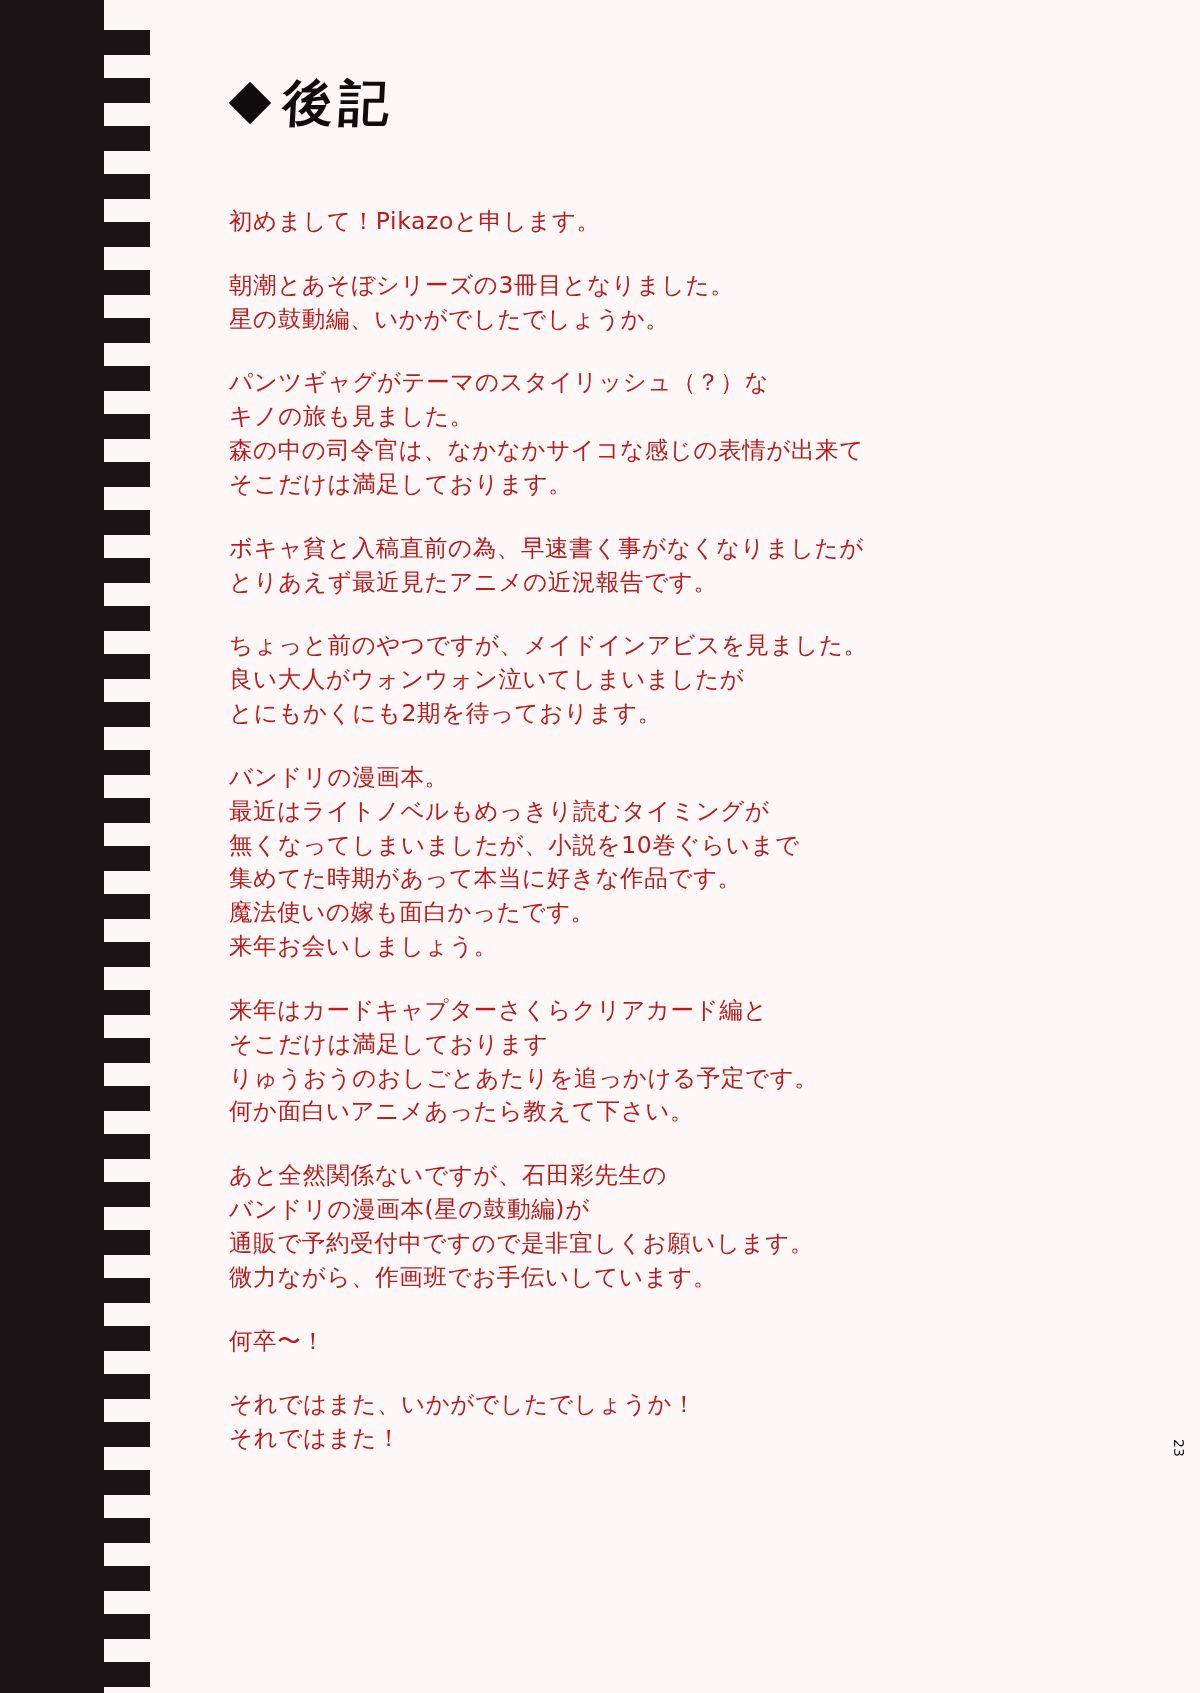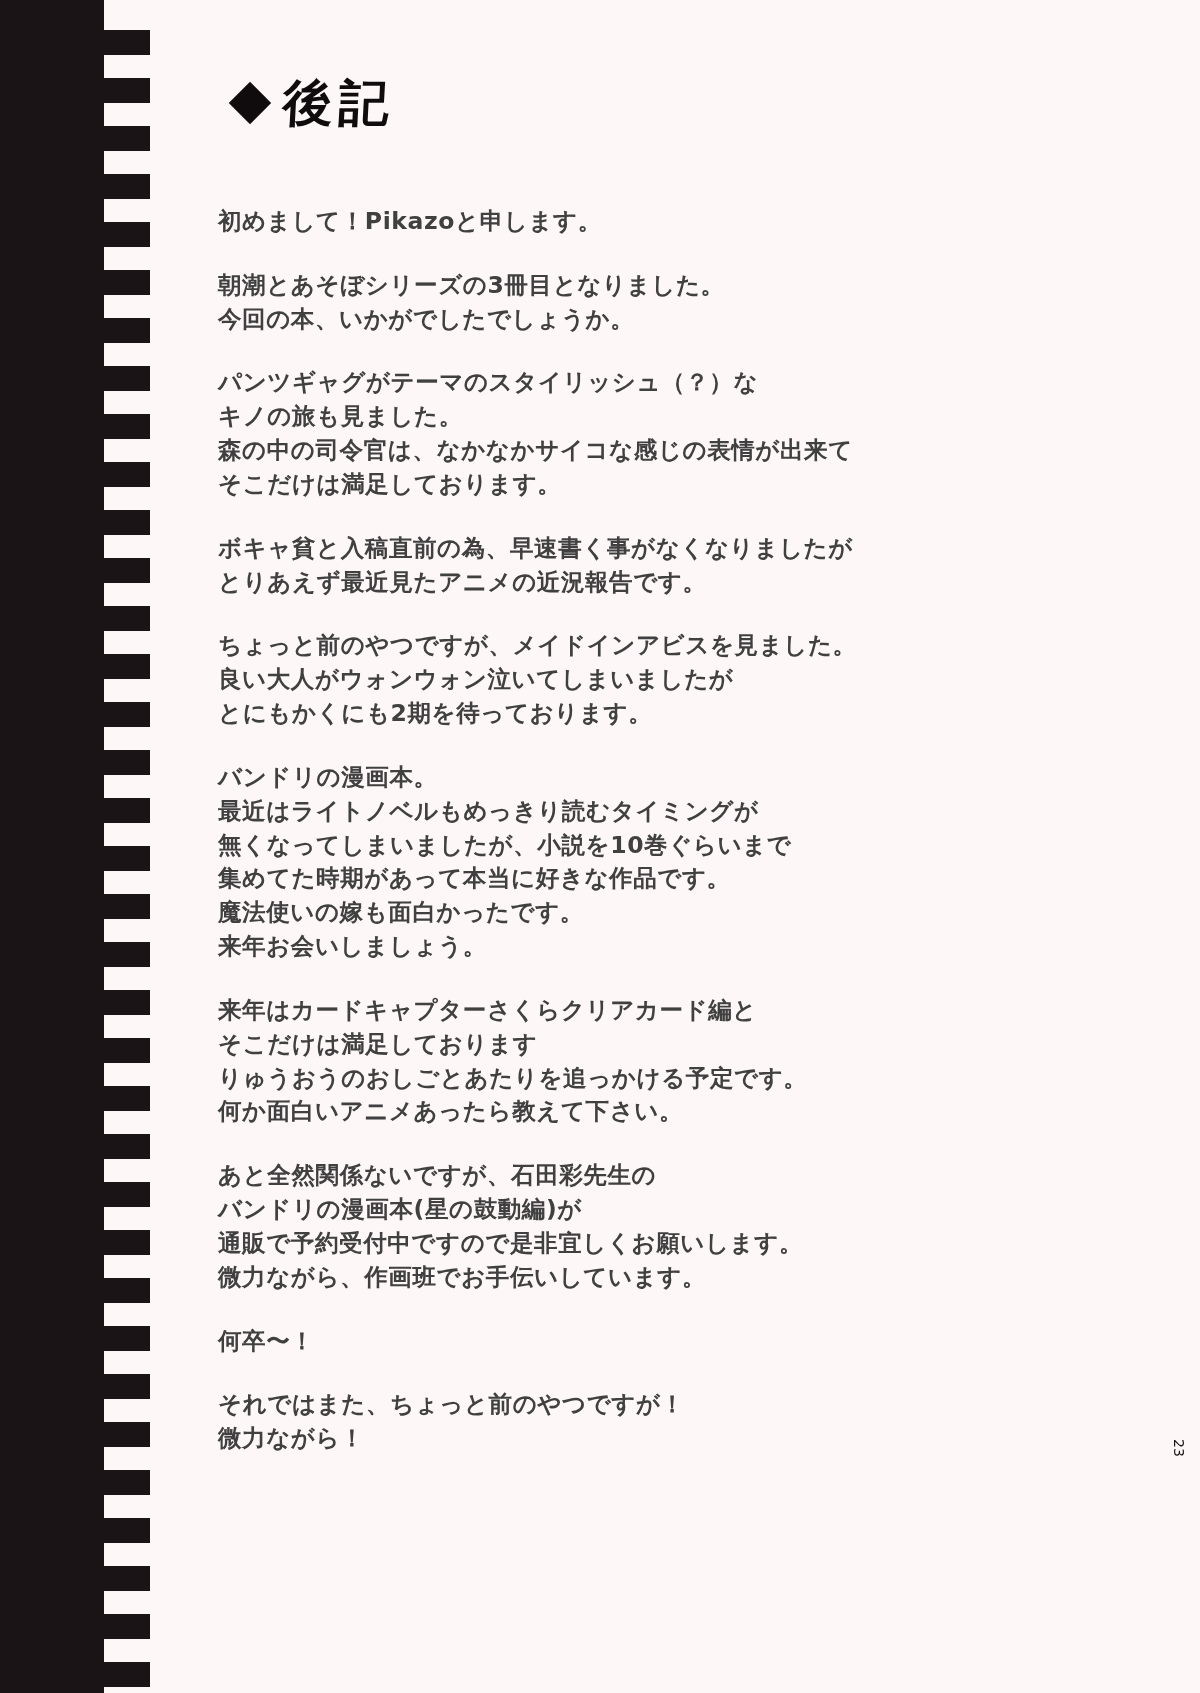--- a/index.html
+++ b/index.html
@@ -79,28 +79,28 @@
     font-size: 50px;
     font-weight: 700;
     letter-spacing: 6px;
     color: #100c0e;
     line-height: 1;
     transform: skewX(-3deg);
   }
 
   .body-text {
     position: absolute;
-    left: 68px;
+    left: 79px;
     top: 205px;
     width: 900px;
-    color: #404040;
+    color: #b91c1c;
     font-size: 23.5px;
     line-height: 1.44;
     letter-spacing: 0.6px;
-    font-weight: 700;
+    font-weight: 400;
   }
   .para {
     margin: 0 0 30px 0;
   }
   .para div {
     white-space: nowrap;
   }
 
   .page-number {
     position: absolute;
@@ -164,21 +164,21 @@
       <span class="diamond"></span>
       <span class="title">後記</span>
     </div>
 
     <div class="body-text" id="body-text">
         <div class="para">
           <div>初めまして！Pikazoと申します。</div>
         </div>
         <div class="para">
           <div>朝潮とあそぼシリーズの3冊目となりました。</div>
-          <div>今回の本、いかがでしたでしょうか。</div>
+          <div>星の鼓動編、いかがでしたでしょうか。</div>
         </div>
         <div class="para">
           <div>パンツギャグがテーマのスタイリッシュ（？）な</div>
           <div>キノの旅も見ました。</div>
           <div>森の中の司令官は、なかなかサイコな感じの表情が出来て</div>
           <div>そこだけは満足しております。</div>
         </div>
         <div class="para">
           <div>ボキャ貧と入稿直前の為、早速書く事がなくなりましたが</div>
           <div>とりあえず最近見たアニメの近況報告です。</div>
@@ -205,21 +205,21 @@
         <div class="para">
           <div>あと全然関係ないですが、石田彩先生の</div>
           <div>バンドリの漫画本(星の鼓動編)が</div>
           <div>通販で予約受付中ですので是非宜しくお願いします。</div>
           <div>微力ながら、作画班でお手伝いしています。</div>
         </div>
         <div class="para">
           <div>何卒〜！</div>
         </div>
         <div class="para">
-          <div>それではまた、ちょっと前のやつですが！</div>
-          <div>微力ながら！</div>
+          <div>それではまた、いかがでしたでしょうか！</div>
+          <div>それではまた！</div>
         </div>
       </div>
 
   </div>
 
   <div class="page-number">23</div>
 </div>
 
 </body></html>

